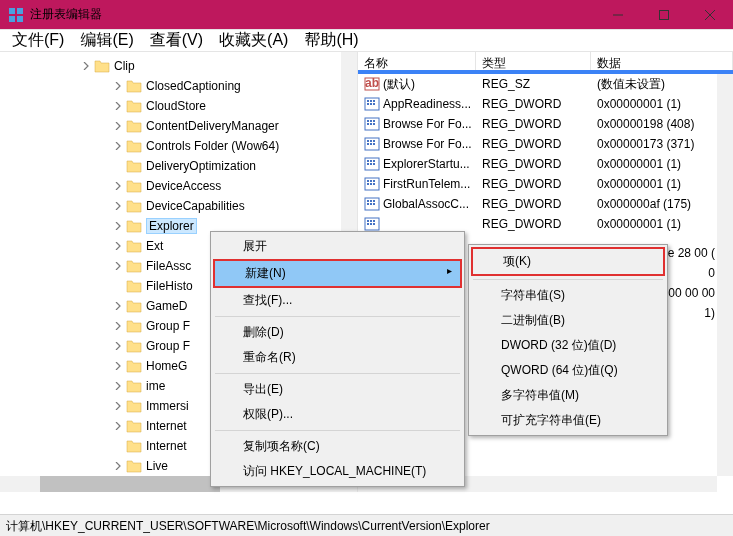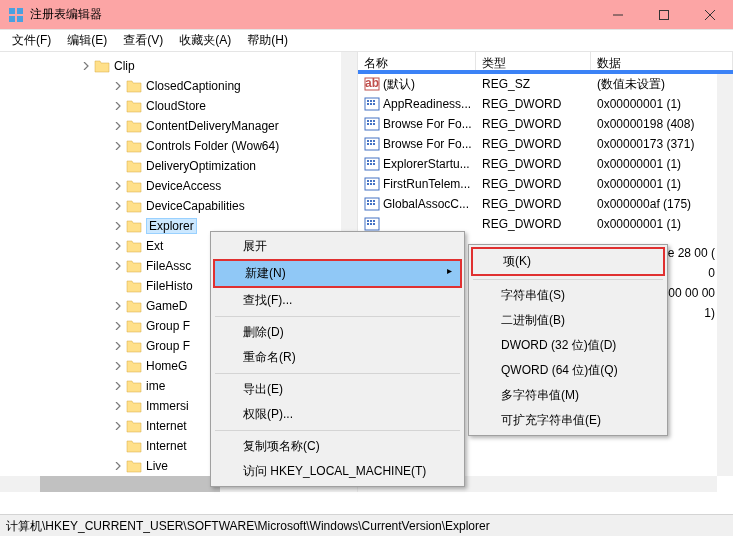--- a/index.html
+++ b/index.html
@@ -1,27 +1,27 @@
 <!DOCTYPE html>
 <html><head>
 <meta charset="utf-8">
 <style>
 * { margin: 0; padding: 0; box-sizing: border-box; font-family: "Microsoft YaHei", "Segoe UI", sans-serif; font-size: 12px; }
 body { background: #fff; width: 733px; height: 536px; overflow: hidden; position: relative; }
 
-.titlebar { height: 30px; background: #fca5a5; display: flex; align-items: center; padding-left: 8px; border-bottom: 1px solid #e5e5e5; }
+.titlebar { height: 30px; background: #be185d; display: flex; align-items: center; padding-left: 8px; border-bottom: 1px solid #e5e5e5; }
 .titlebar-icon { width: 16px; height: 16px; margin-right: 6px; }
 .titlebar-icon svg { width: 16px; height: 16px; }
 .titlebar-title { flex: 1; font-size: 12px; }
 .win-controls { display: flex; }
 .win-btn { width: 46px; height: 30px; display: flex; align-items: center; justify-content: center; color: #333; }
 .win-btn svg { width: 10px; height: 10px; }
 
 .menubar { height: 22px; display: flex; align-items: center; padding-left: 4px; border-bottom: 1px solid #e5e5e5; }
-.menubar-item { padding: 2px 8px; font-size: 12px; }
+.menubar-item { padding: 2px 8px; font-size: 16px; }
 
 .content { display: flex; height: 440px; position: relative; }
 
 .tree-panel { width: 358px; border-right: 1px solid #e5e5e5; overflow: hidden; position: relative; padding-top: 4px; }
 .tree-scroll-right { position: absolute; right: 0; top: 0; width: 16px; height: 100%; background: #f1f1f1; }
 .tree-scroll-bottom { position: absolute; left: 0; bottom: 0; right: 16px; height: 16px; background: #f1f1f1; }
 .scroll-thumb-h { position: absolute; height: 16px; background: #c1c1c1; bottom: 0; }
 
 .tree-item { display: flex; align-items: center; height: 20px; white-space: nowrap; }
 .tree-expander { width: 12px; height: 12px; display: inline-flex; align-items: center; justify-content: center; margin-right: 2px; }

